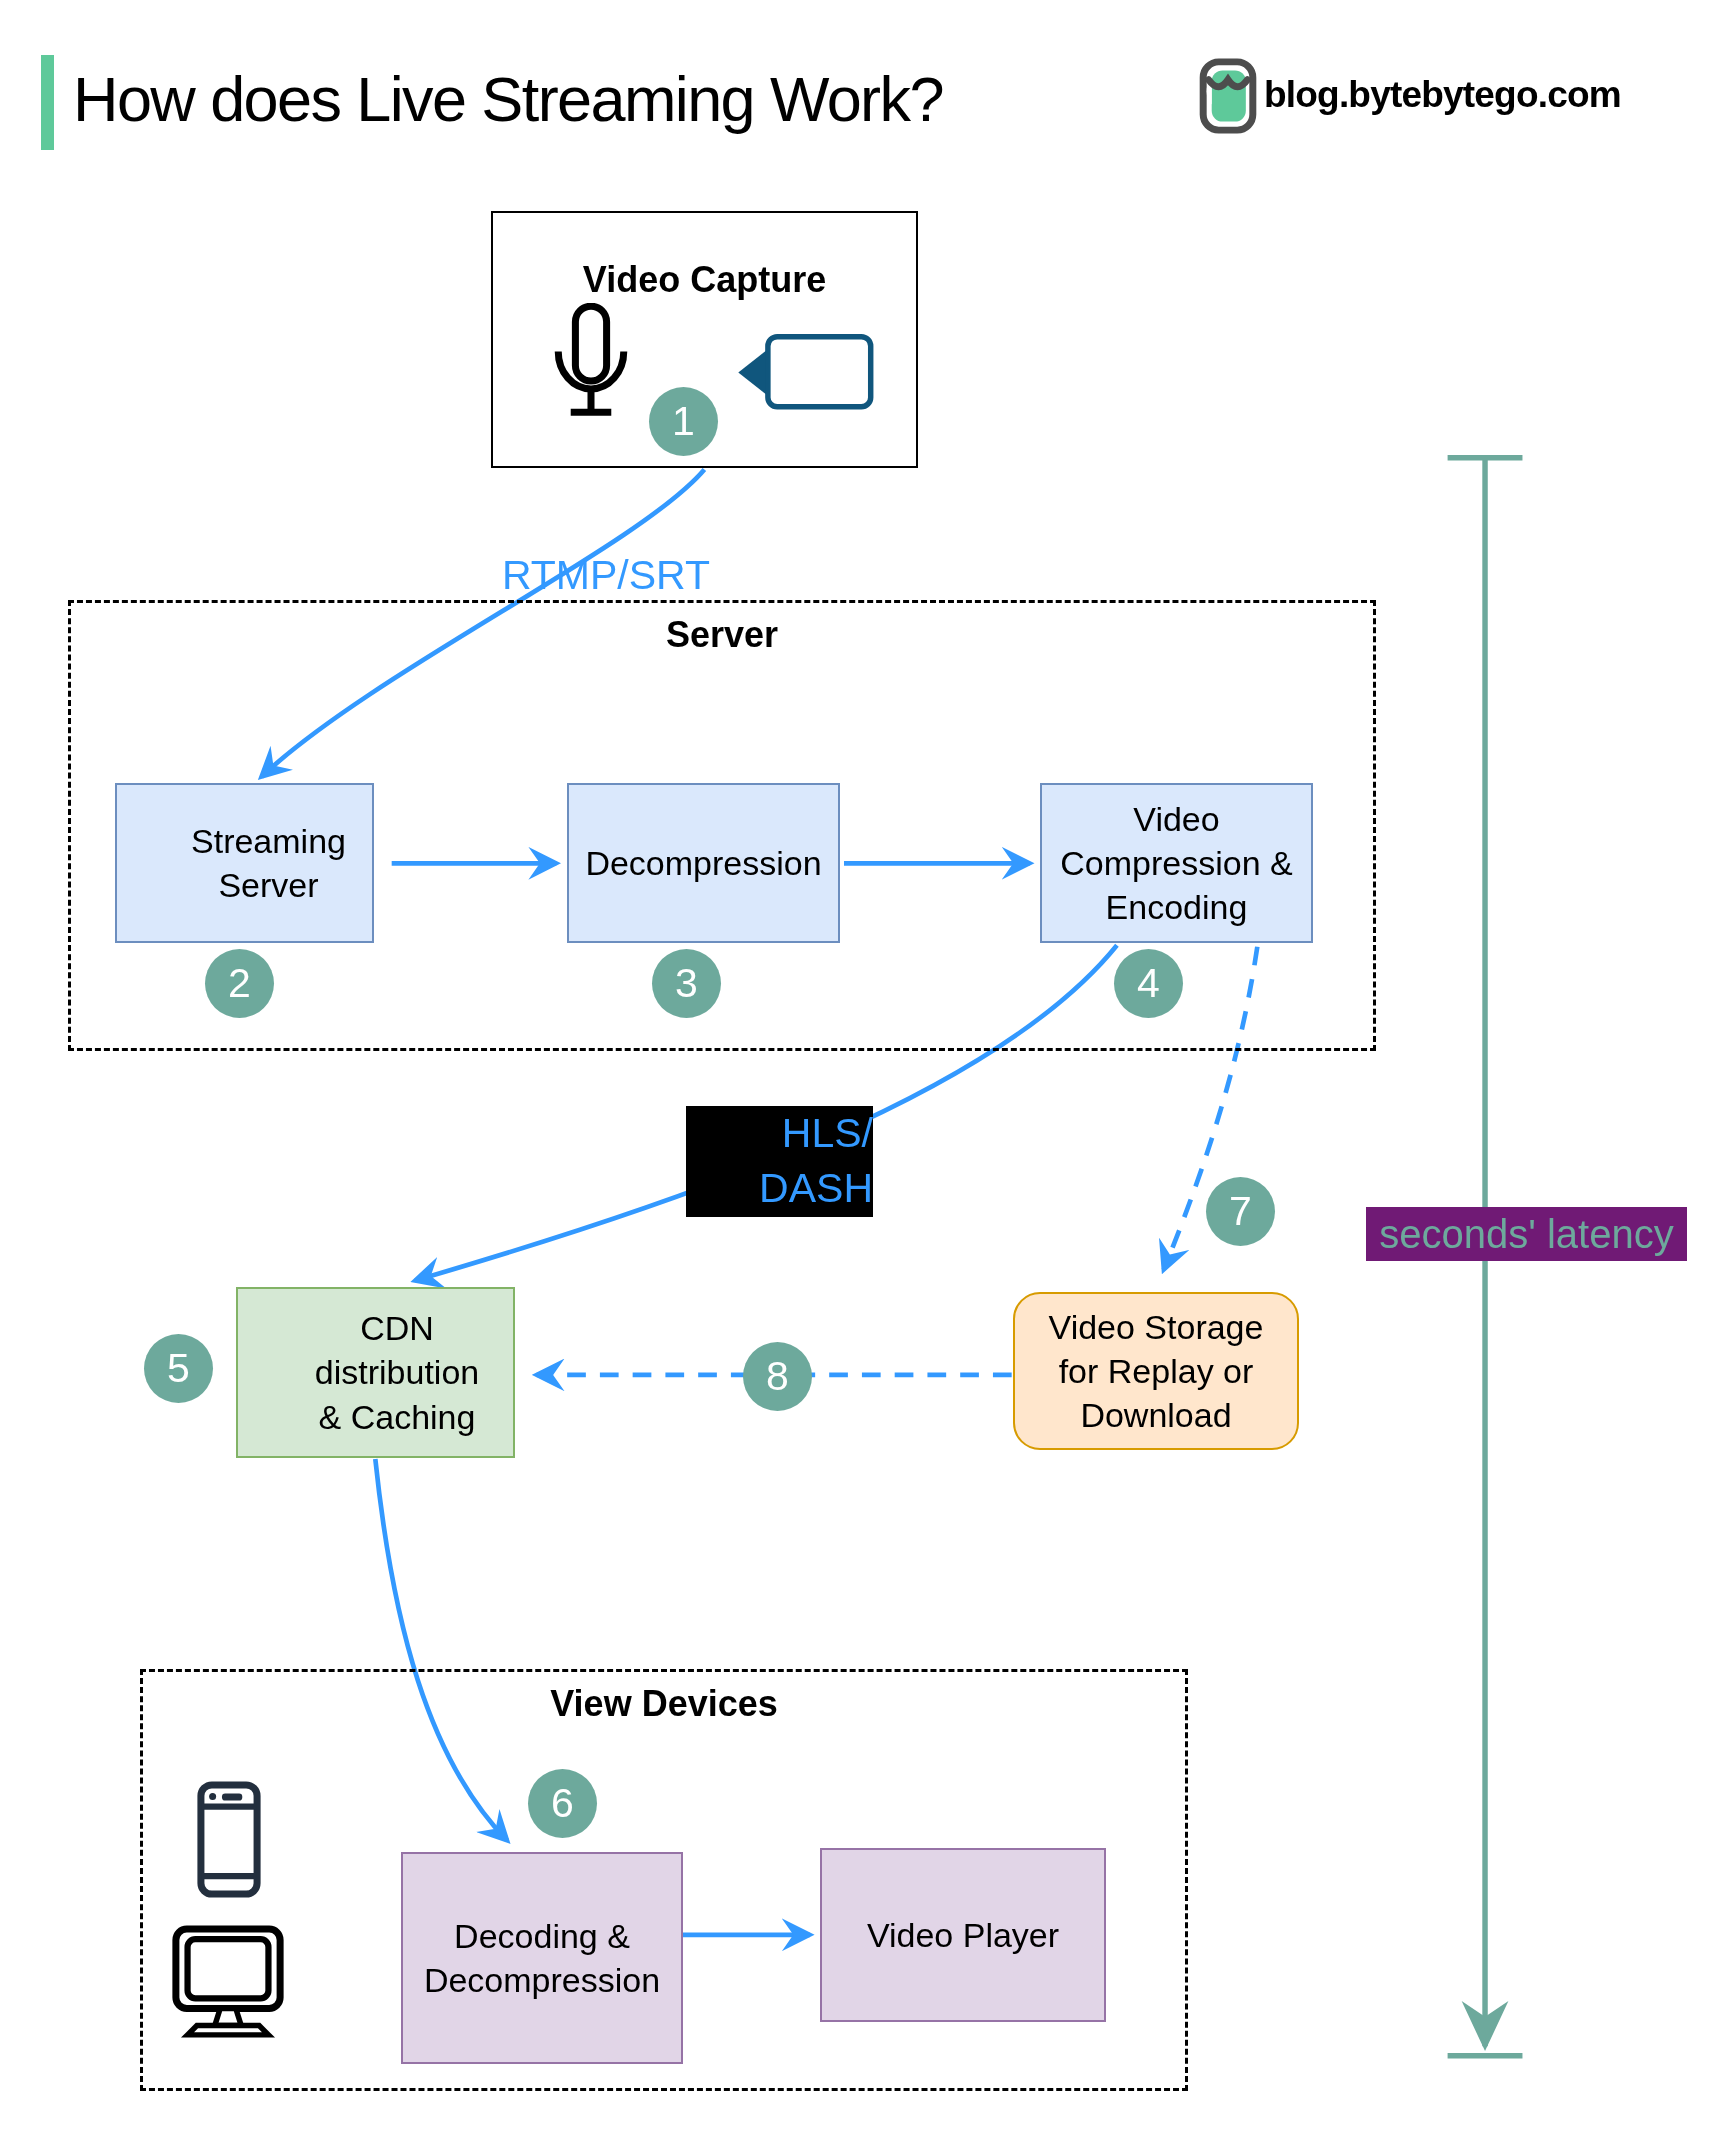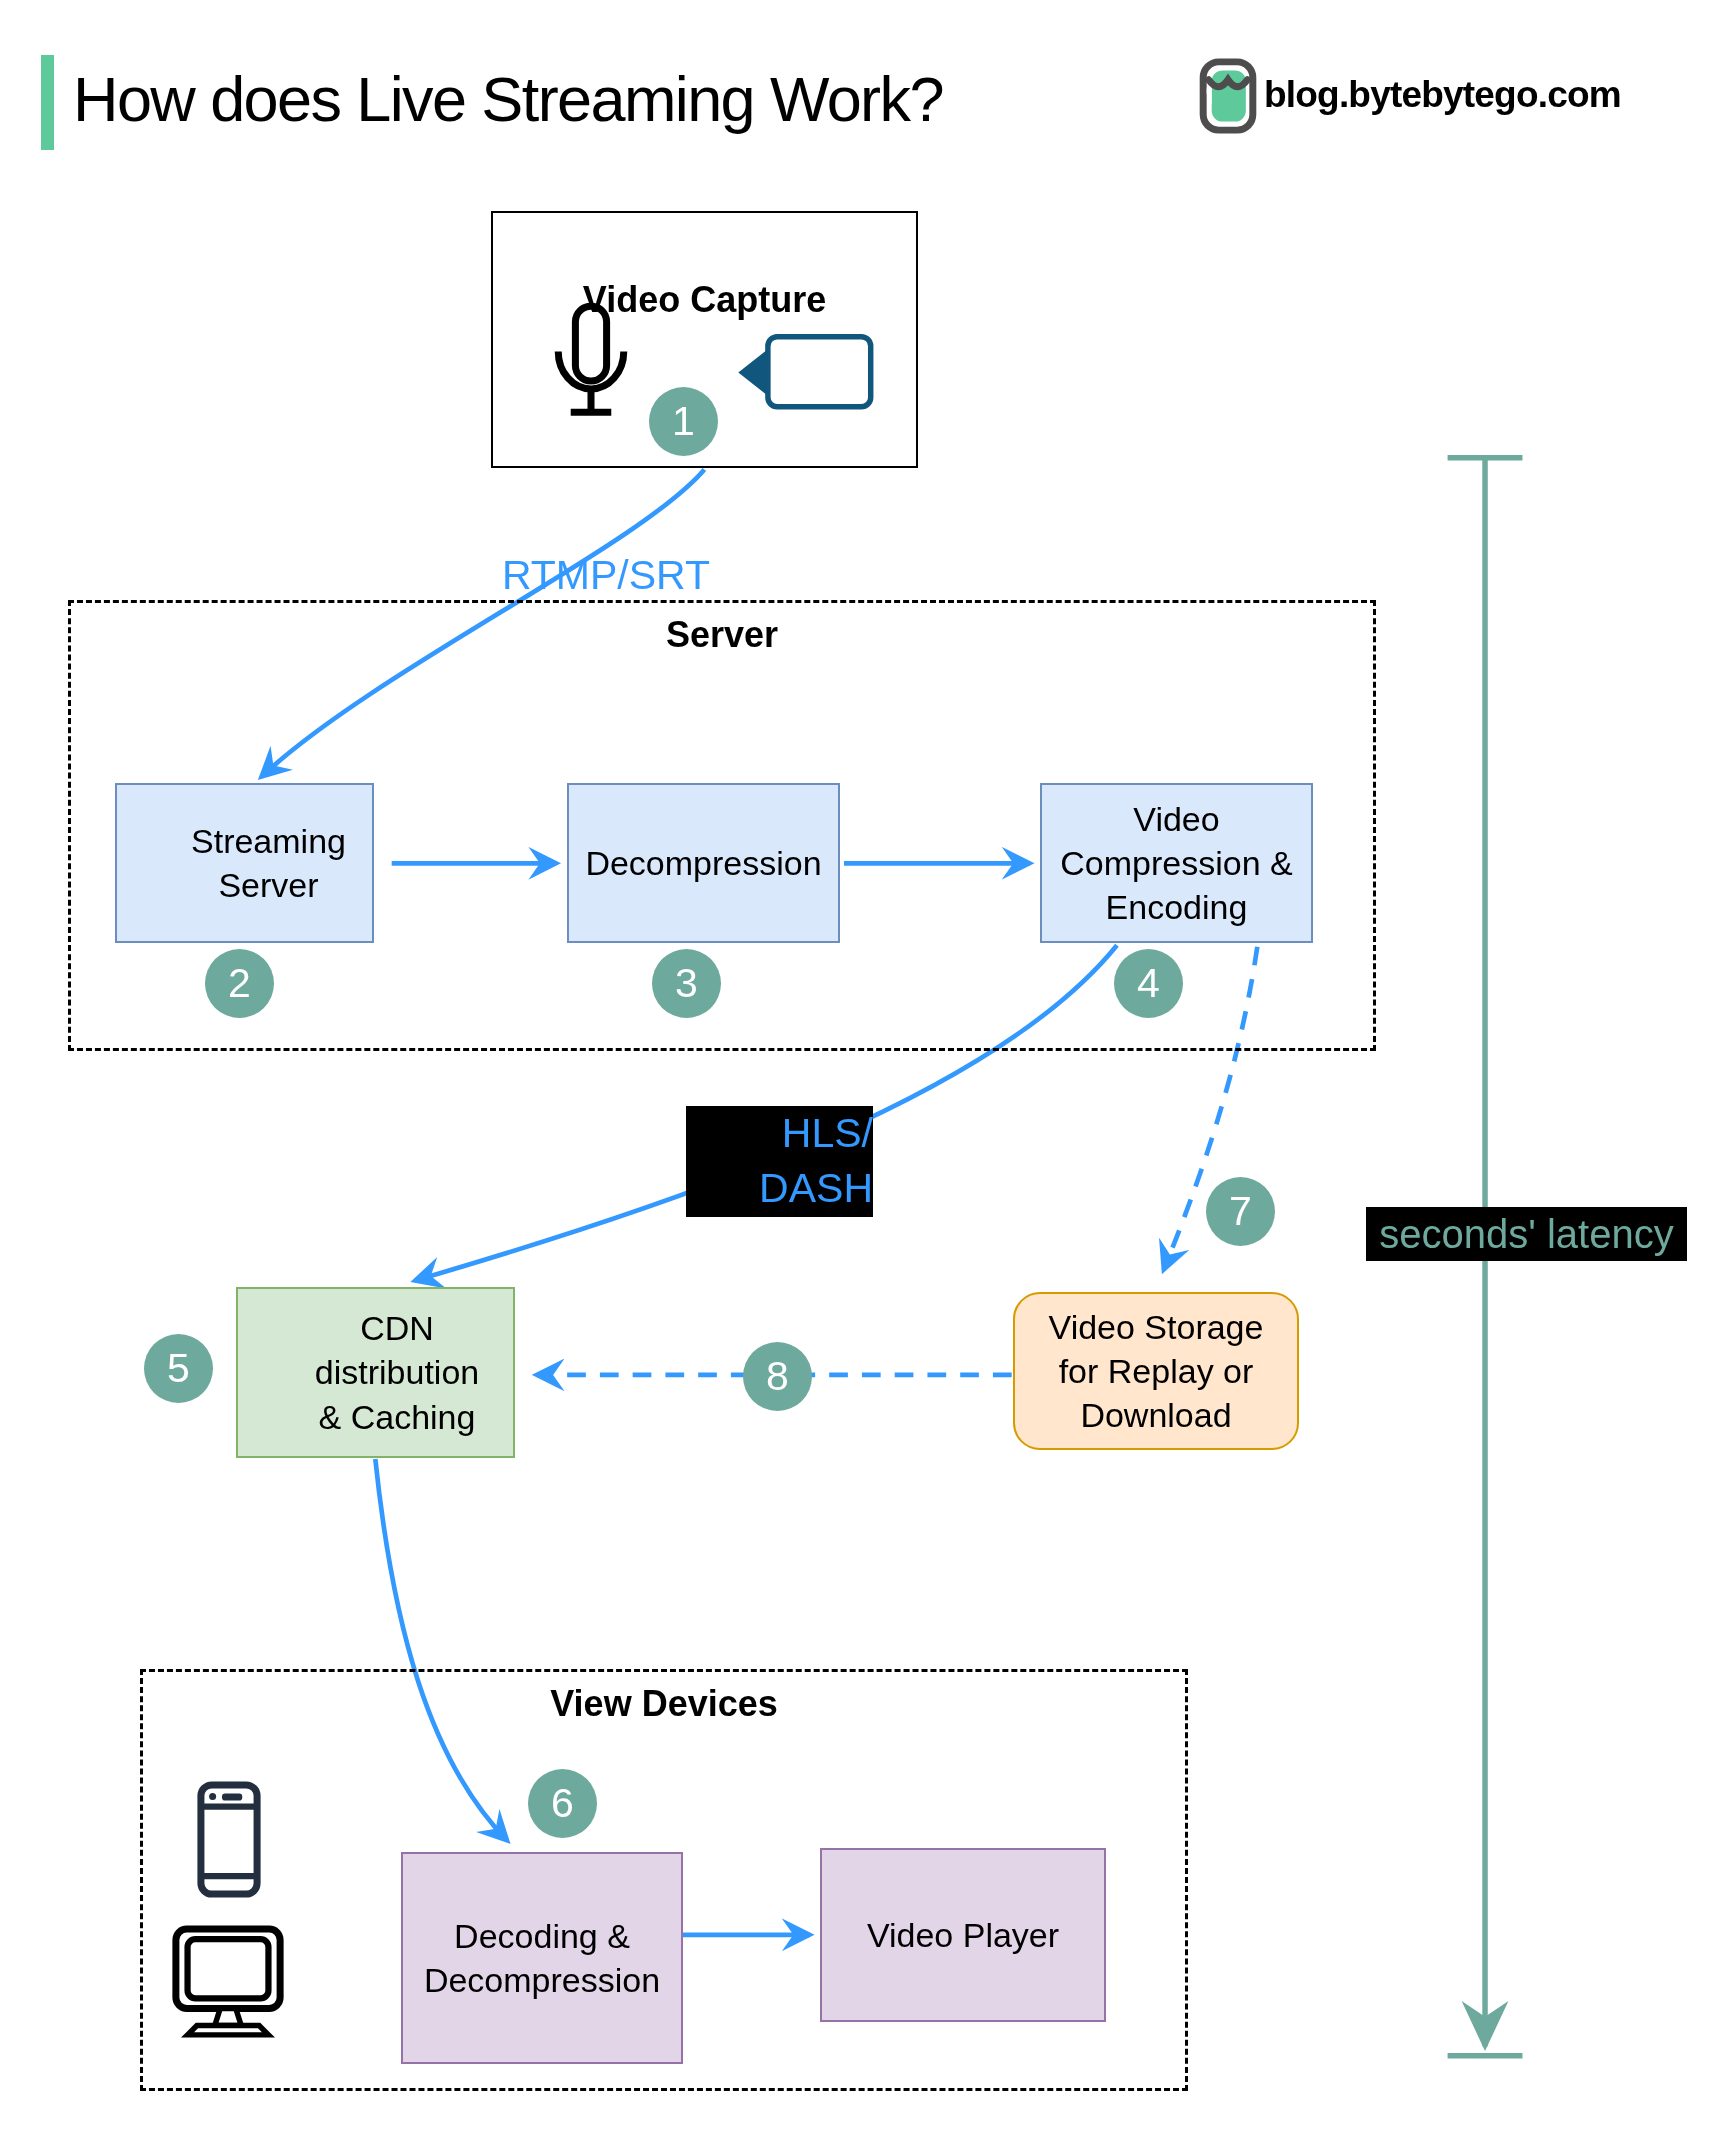--- a/index.html
+++ b/index.html
@@ -24,21 +24,21 @@
   .container-view{left:140px;top:1669px;width:1042px;height:416px;}
   .container-title{
     position:absolute;left:0;right:0;top:11px;text-align:center;
     font-size:36px;font-weight:700;
   }
   .node{
     border:2.3px solid #000;background:#fff;display:flex;align-items:center;justify-content:center;
     text-align:center;font-size:34px;line-height:1.3;white-space:pre-line;box-sizing:border-box;
   }
   .node-capture{left:491px;top:211px;width:427px;height:257px;display:block;}
-  .node-capture .cap-title{margin-top:20px;text-align:center;font-size:36px;font-weight:700;}
+  .node-capture .cap-title{text-align:center;font-size:36px;font-weight:700;}
   .node-blue{background:#DAE8FC;border:2.3px solid #6C8EBF;}
   .node-green{background:#D5E8D4;border:2.3px solid #82B366;}
   .node-orange{background:#FFE6CC;border:2.3px solid #D79B00;}
   .node-purple{background:#E1D5E7;border:2.3px solid #9673A6;}
   .n-streaming{left:115px;top:783px;width:259px;height:160px;padding-left:48px;}
   .n-segmentation{left:567px;top:783px;width:273px;height:160px;}
   .n-compression{left:1040px;top:783px;width:273px;height:160px;}
   .n-cdn{left:236px;top:1287px;width:279px;height:171px;padding-left:43px;}
   .n-storage{left:1013px;top:1292px;width:286px;height:158px;border-radius:27px;}
   .n-decoding{left:377px;top:1852px;width:282px;height:212px;margin-left:24px;}
@@ -52,21 +52,21 @@
   .c3{left:652px;top:949px;}
   .c4{left:1114px;top:949px;}
   .c5{left:144px;top:1334px;}
   .c6{left:528px;top:1769px;}
   .c7{left:1206px;top:1177px;}
   .c8{left:743px;top:1342px;}
   .edge-label{color:#3399FF;font-size:41px;text-align:right;white-space:pre-line;line-height:1.35;margin-top:8px;}
   .lbl-rtmp{left:437px;top:540px;width:273px;}
   .lbl-hls{left:686px;top:1098px;width:187px;background:#000000;}
   .lbl-latency{
-    left:1366px;top:1207px;width:321px;background:#000000;color:#6DA99C;
+    left:1366px;top:1207px;width:321px;background:#701a75;color:#6DA99C;
     font-size:40px;text-align:center;padding:4.7px 0;
   }
   .icon{display:block;}
 </style>
 </head>
 <body>
 
 <svg class="overlay" viewBox="0 0 2223 2730">
   <defs>
     <marker id="arrowBlue" viewBox="0 0 10 10" refX="8.5" refY="5" markerWidth="7" markerHeight="7" orient="auto-start-reverse">

